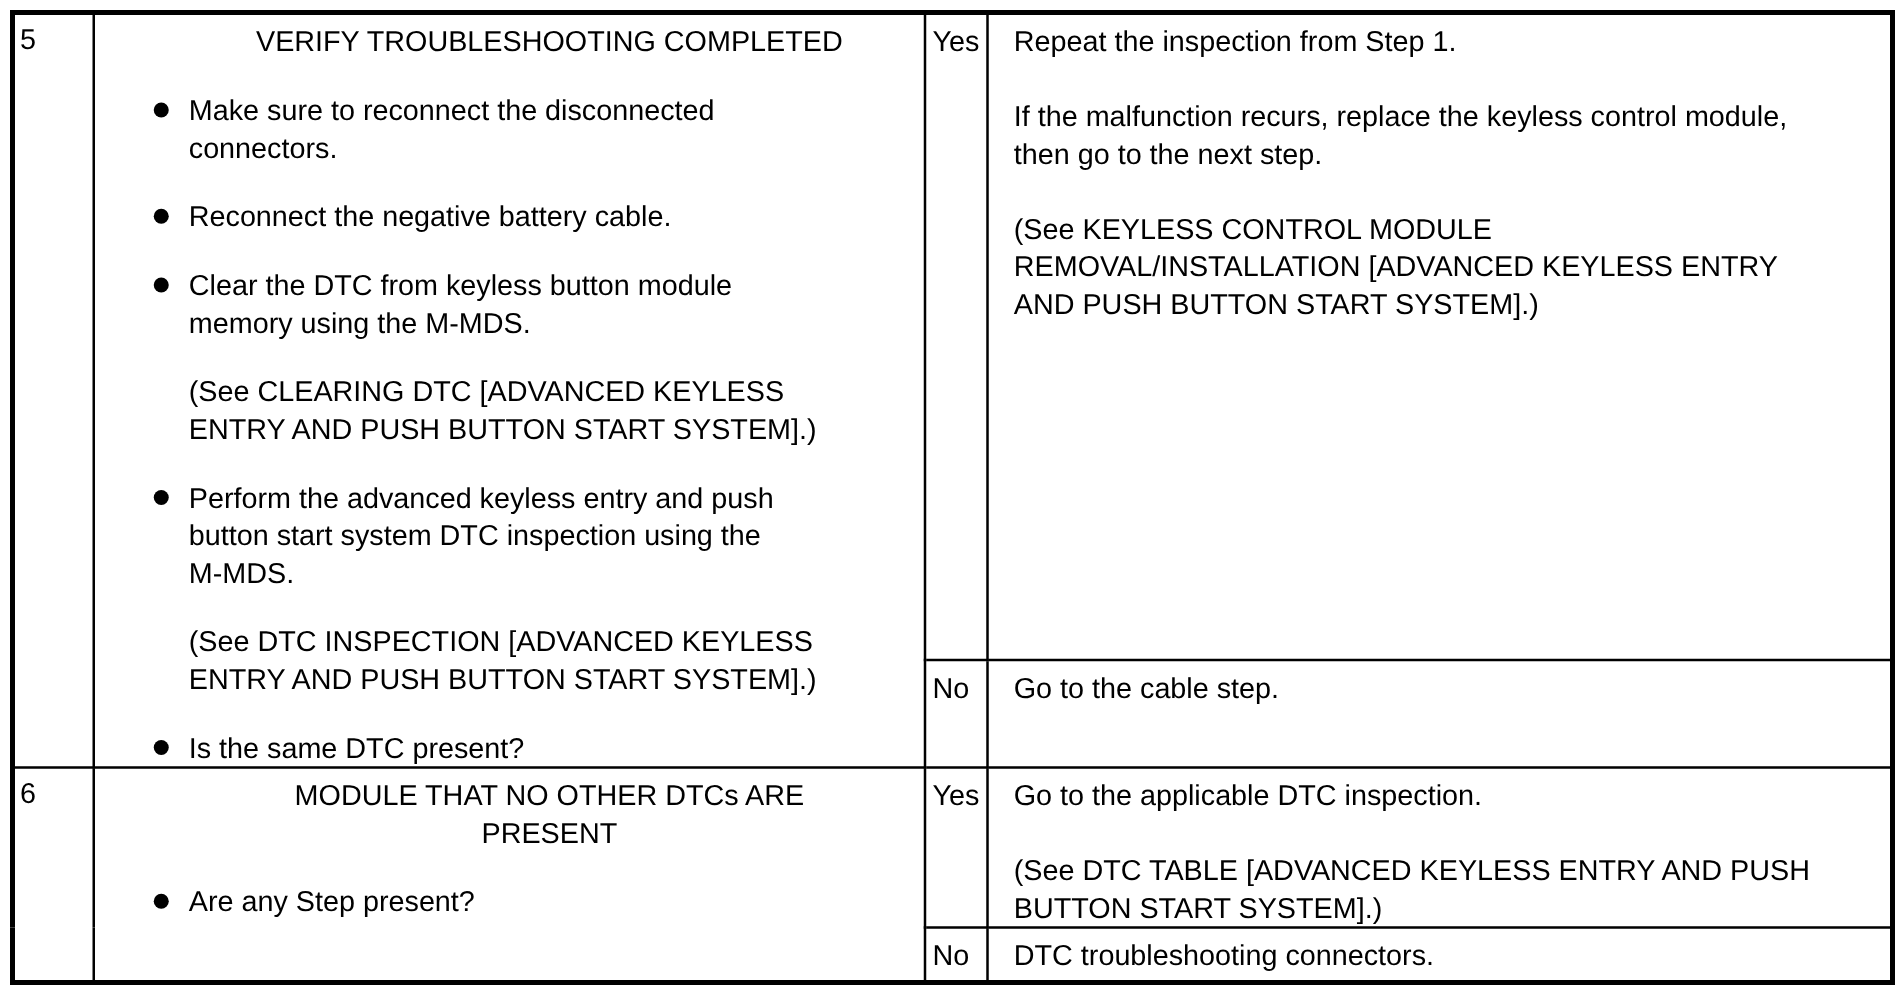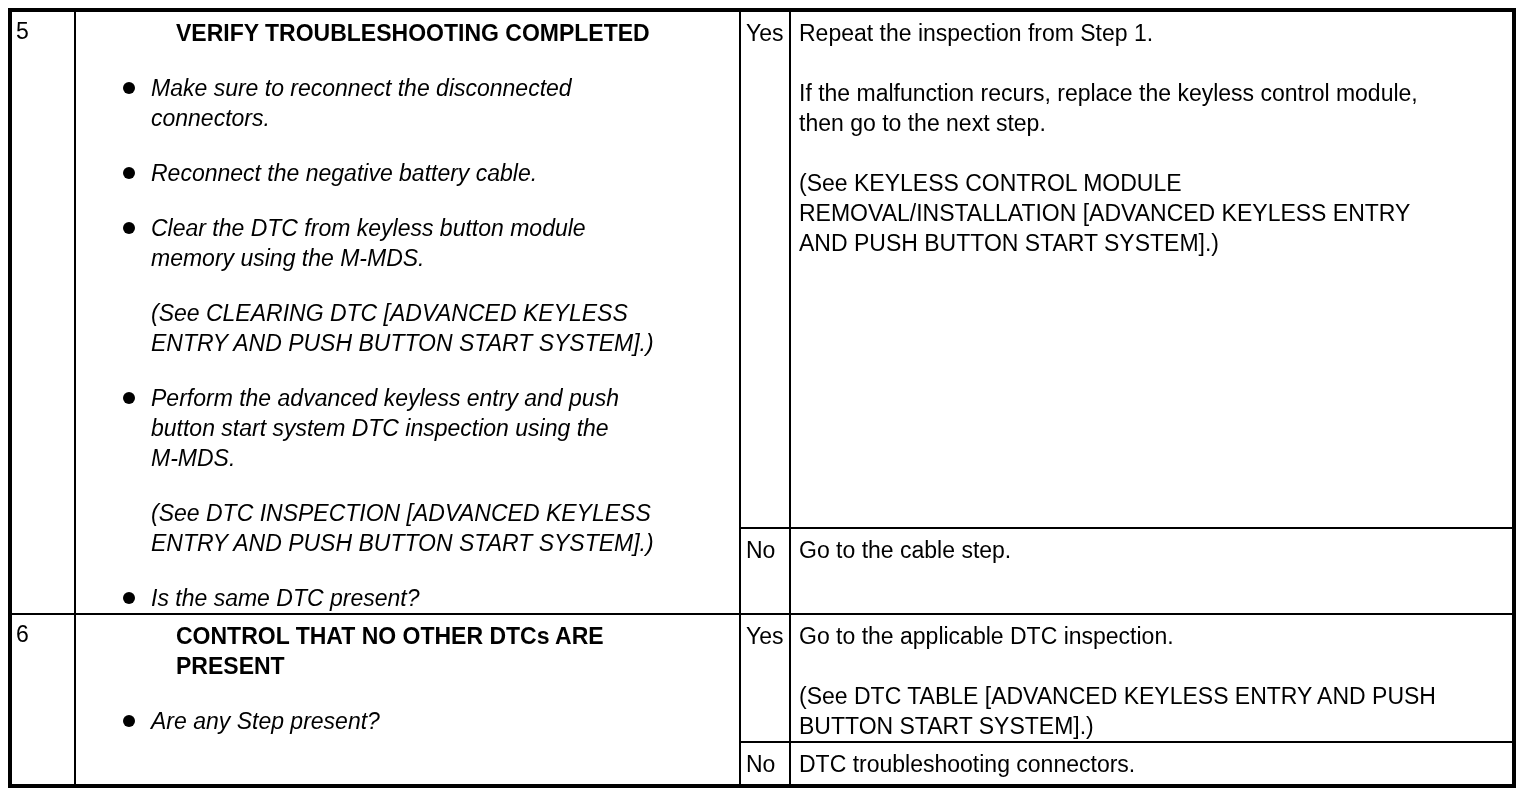--- a/index.html
+++ b/index.html
@@ -30,28 +30,29 @@
     overflow: hidden;
   }
   col.c-step { width: 65px; }
   col.c-insp { width: 665px; }
   col.c-res  { width: 50px; }
   col.c-act  { width: 724px; }
 
   td.step-cell { padding: 4px 2px 0 4px; }
   td.insp-cell { padding: 6px 8px 0 0; }
   td.res-cell  { padding: 6px 2px 0 5px; }
-  td.act-cell  { padding: 6px 8px 0 8px; white-space: pre-line; }
+  td.act-cell  { padding: 6px 8px 0 20px; white-space: pre-line; }
 
   .insp-title {
-    margin-left: 100px;
-    font-weight: bold;
+    margin-left: 72px;
+    font-weight: normal;
     white-space: pre-line;
+    text-align: center;
   }
-  ul.insp-items { list-style: none; margin: 0; padding: 0; font-style: italic; }
+  ul.insp-items { list-style: none; margin: 0; padding: 0; }
   ul.insp-items li {
     position: relative;
     margin-top: 25px;
     padding-left: 75px;
     white-space: pre-line;
   }
   ul.insp-items li.bullet::before {
     content: "";
     position: absolute;
     left: 47px;
@@ -110,21 +111,21 @@
 AND PUSH BUTTON START SYSTEM].)</td>
       </tr>
       <tr class="h-r5no">
         <td class="res-cell">No</td>
         <td class="act-cell">Go to the cable step.</td>
       </tr>
 
       <tr class="h-r6yes">
         <td class="step-cell" rowspan="2">6</td>
         <td class="insp-cell" rowspan="2">
-          <div class="insp-title">CONTROL THAT NO OTHER DTCs ARE
+          <div class="insp-title">MODULE THAT NO OTHER DTCs ARE
 PRESENT</div>
           <ul class="insp-items">
             <li class="bullet">Are any Step present?</li>
           </ul>
         </td>
         <td class="res-cell">Yes</td>
         <td class="act-cell">Go to the applicable DTC inspection.
 
 (See DTC TABLE [ADVANCED KEYLESS ENTRY AND PUSH
 BUTTON START SYSTEM].)</td>

